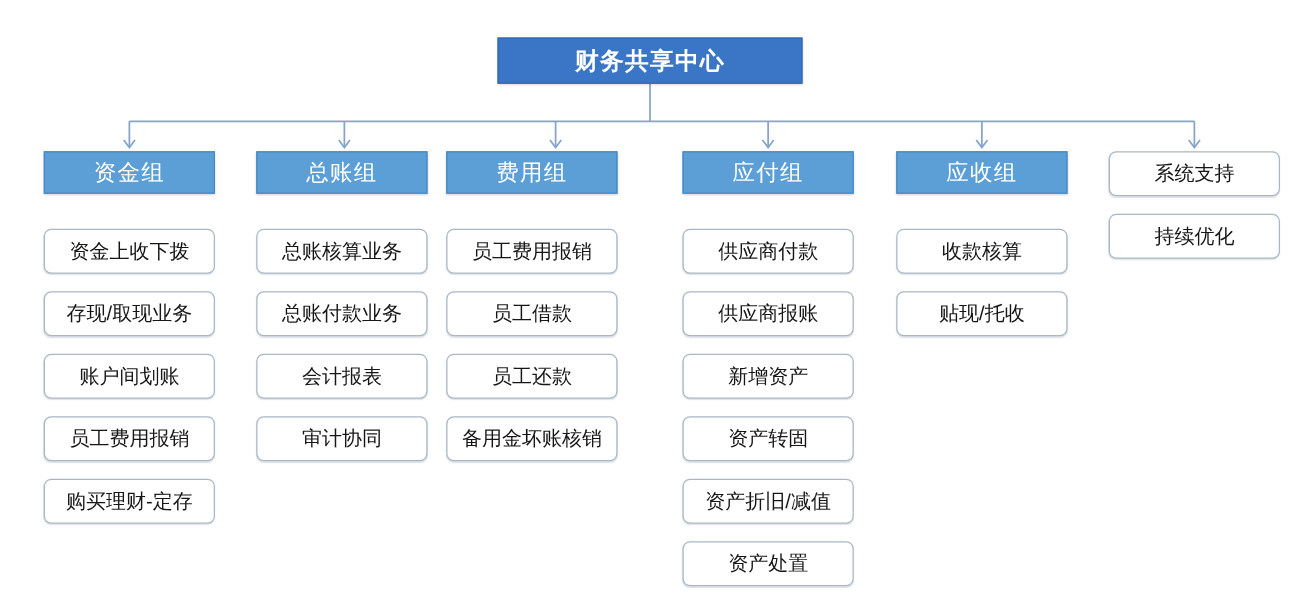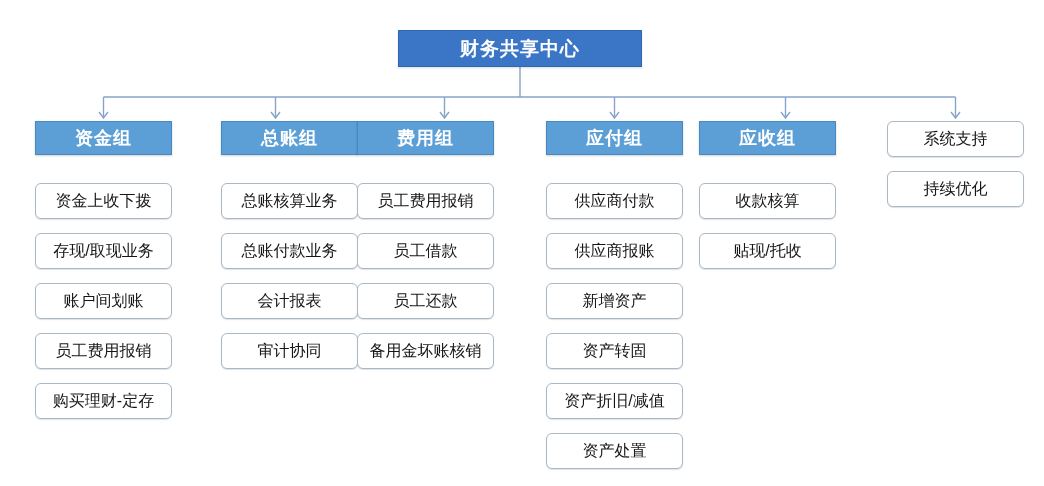--- a/index.html
+++ b/index.html
@@ -43,33 +43,33 @@
   }
   .col {
     position: absolute;
     top: 121px;
     width: 137px;
     display: flex;
     flex-direction: column;
     align-items: stretch;
   }
   .col-1 { left: 35px; }
-  .col-2 { left: 221px; }
+  .col-2 { left: 205px; }
   .col-3 { left: 357px; }
   .col-4 { left: 546px; }
-  .col-5 { left: 699px; text-align: right; }
+  .col-5 { left: 717px; text-align: right; }
   .col-6 { left: 887px; }
   .group-header {
     height: 34px;
     background: #5b9fd6;
     border: 1px solid #4488c4;
     box-sizing: border-box;
     color: #ffffff;
     font-size: 18px;
-    font-weight: bold;
+    font-weight: normal;
     display: flex;
     align-items: center;
     justify-content: center;
     letter-spacing: 1px;
     margin-bottom: 28px;
     box-shadow: 0 1px 2px rgba(0,0,0,0.18);
   }
   .task-node {
     height: 36px;
     background: #ffffff;

